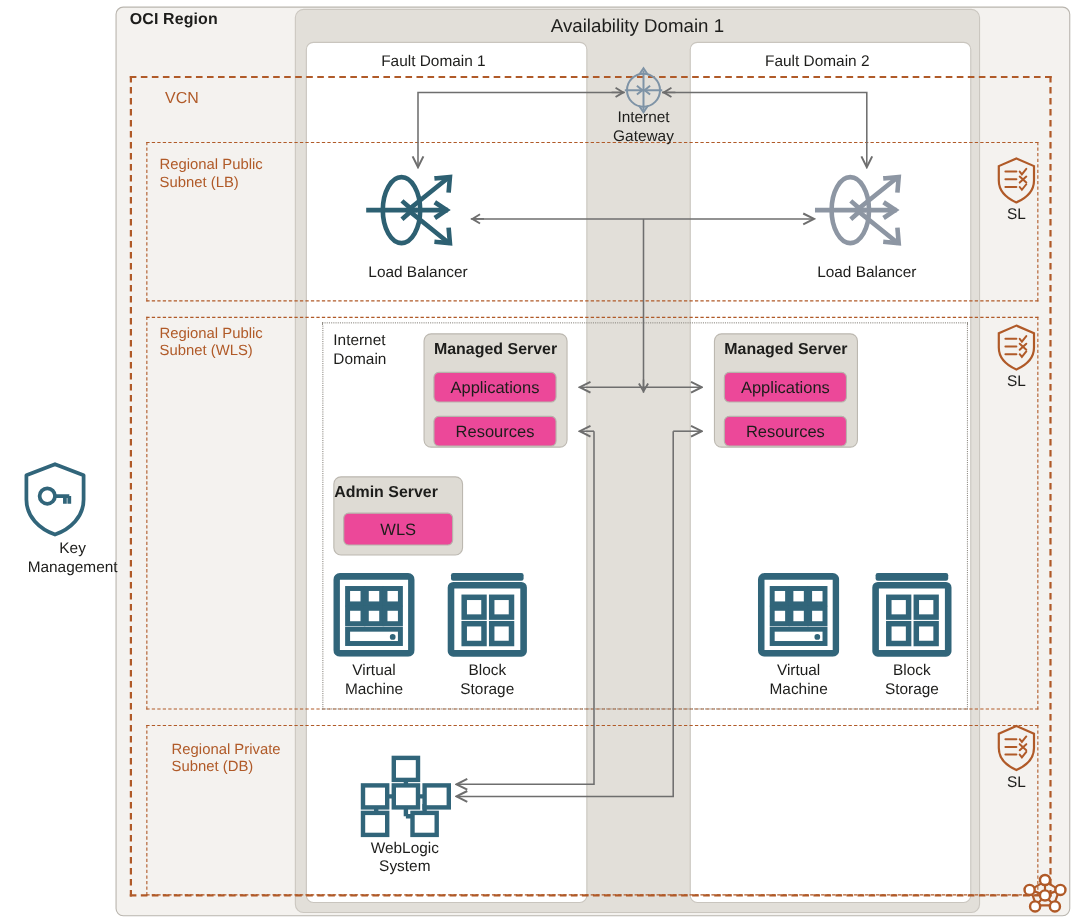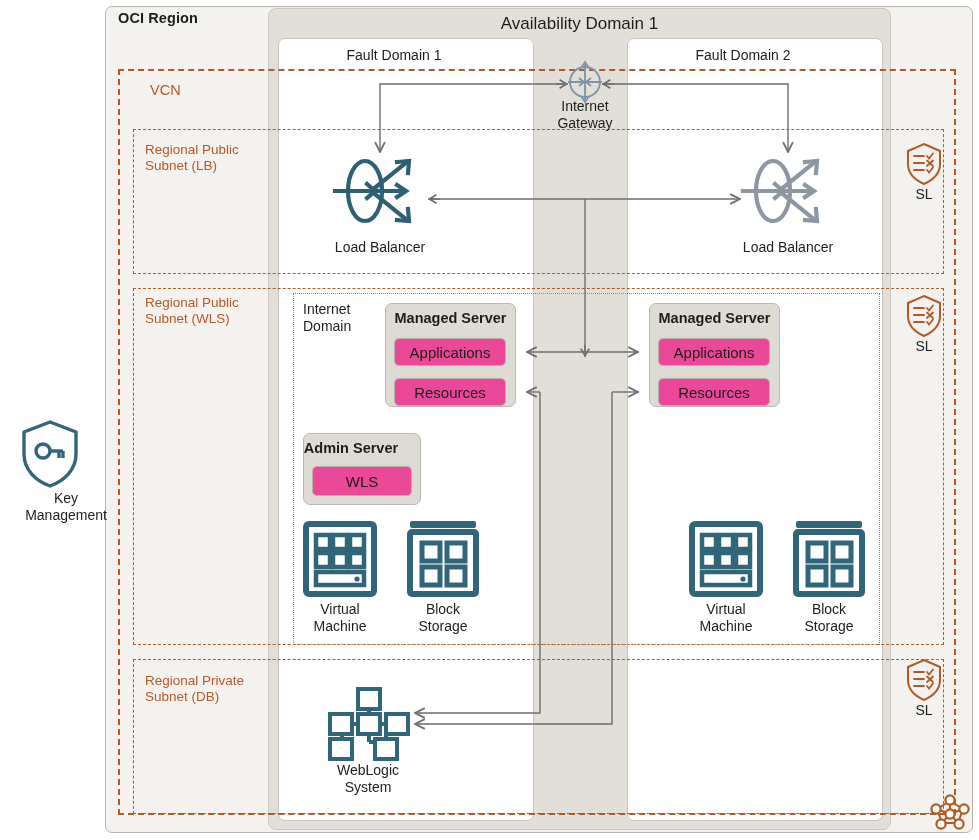--- a/index.html
+++ b/index.html
@@ -29,21 +29,21 @@
   .vcn-label{left:130px;top:82px;font-size:14.5px;color:#b05a28;margin-left:20px;}
 
   .subnet{border:1.6px dashed #b05a28;}
   .subnet-label{font-size:13.5px;color:#b05a28;line-height:16px;}
 
   .sn-lb{left:133px;top:129px;width:811px;height:145px;}
   .sn-lb-label{left:145px;top:142px;}
   .sn-wls{left:133px;top:288px;width:811px;height:357px;}
   .sn-wls-label{left:145px;top:295px;}
   .sn-db{left:133px;top:659px;width:811px;height:155px;}
-  .sn-db-label{left:145px;top:673px;}
+  .sn-db-label{left:156px;top:673px;}
 
   
   .wls-domain{left:293px;top:293px;width:587px;height:352px;border:1.4px dotted #8f8b84;background:transparent;}
   .wls-domain-label{left:303px;top:301px;font-size:14px;color:#1d1d1b;line-height:17px;}
 
   
   .panel{background:#dedbd4;border:1px solid #bcb8b0;border-radius:7px;}
   .panel-title{font-size:14.5px;font-weight:bold;color:#1d1d1b;text-align:center;}
   .subpanel{background:#ec4899;border:1px solid #b7b3ab;border-radius:5px;
             font-size:15px;color:#1d1d1b;display:flex;align-items:center;justify-content:center;}

